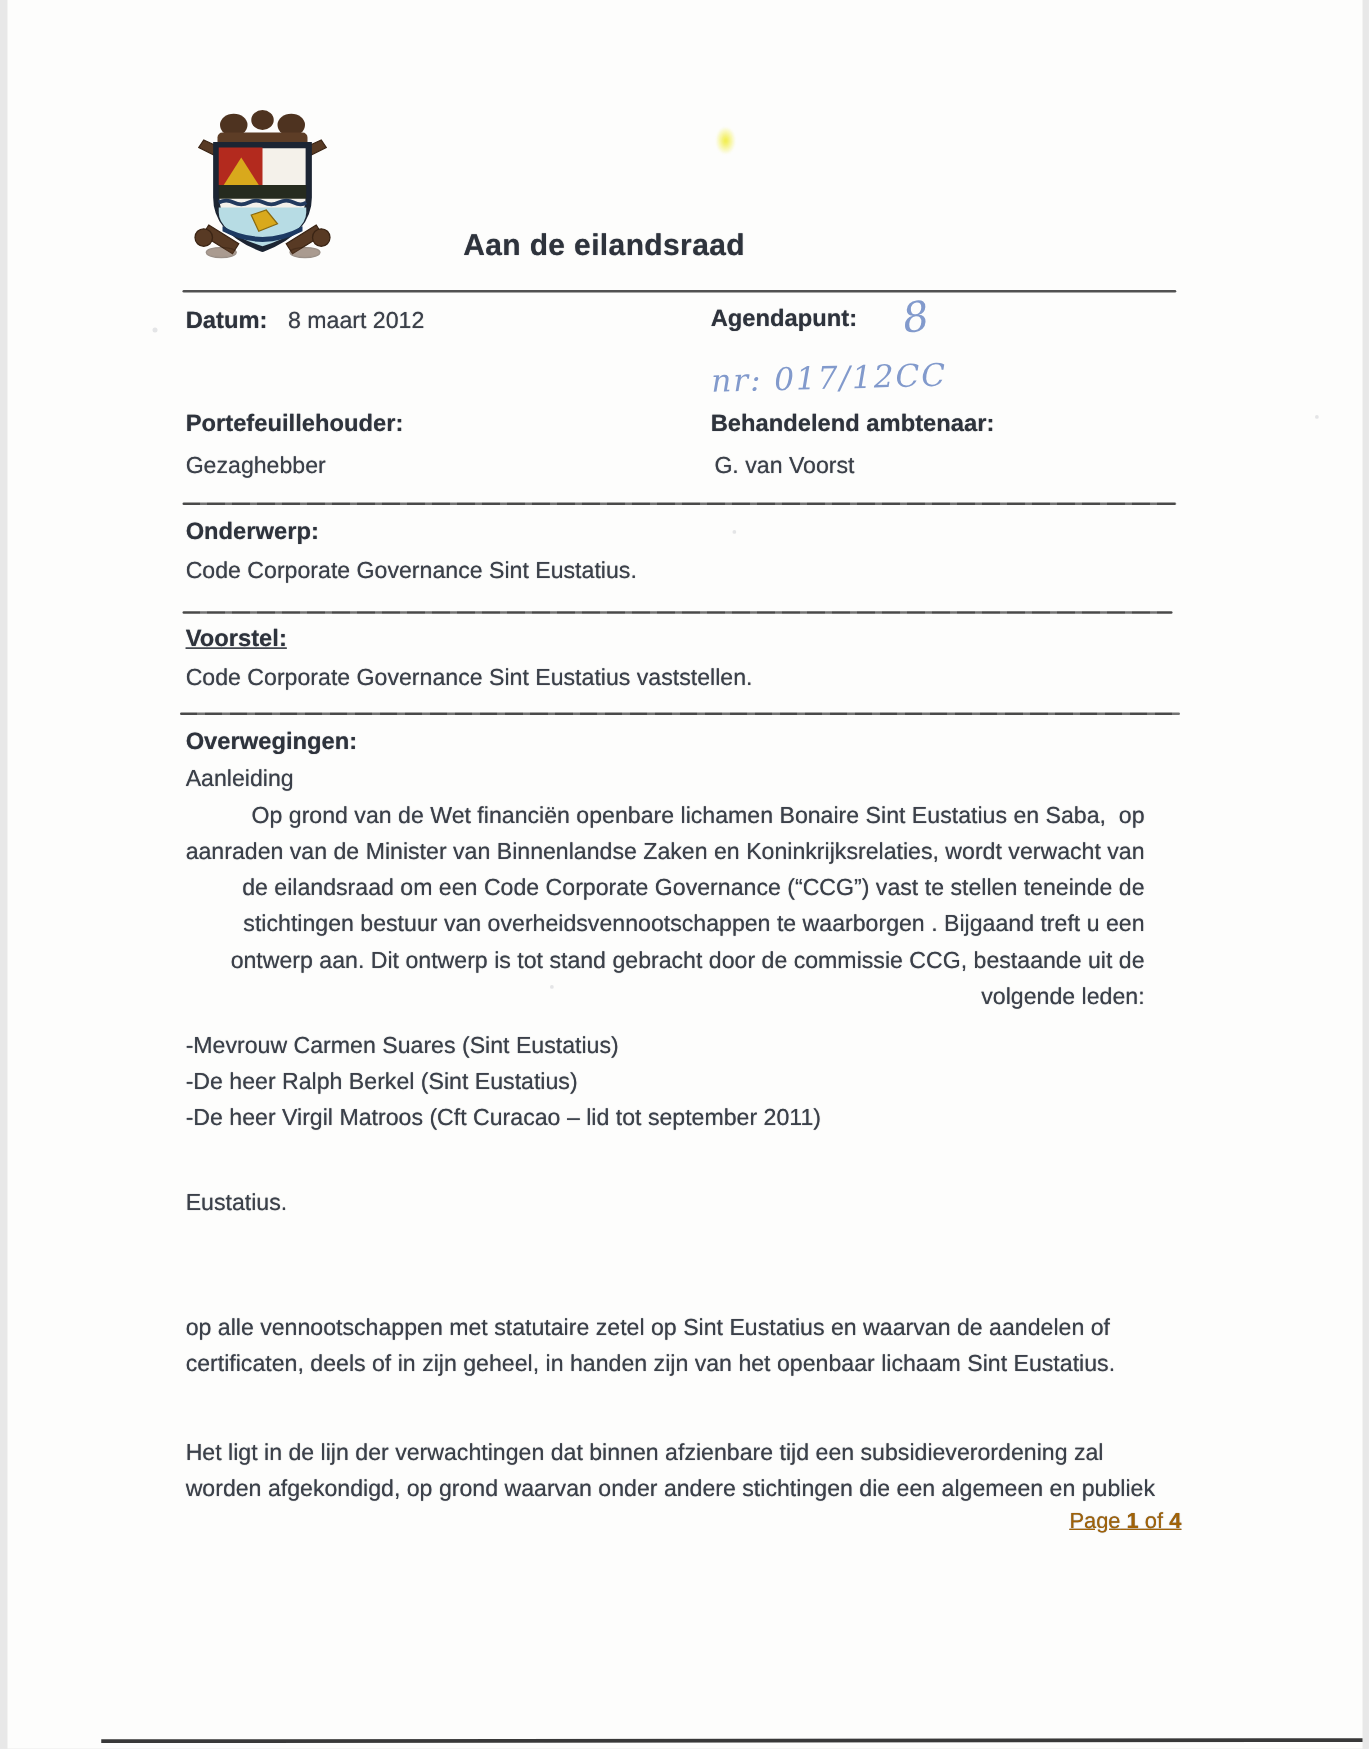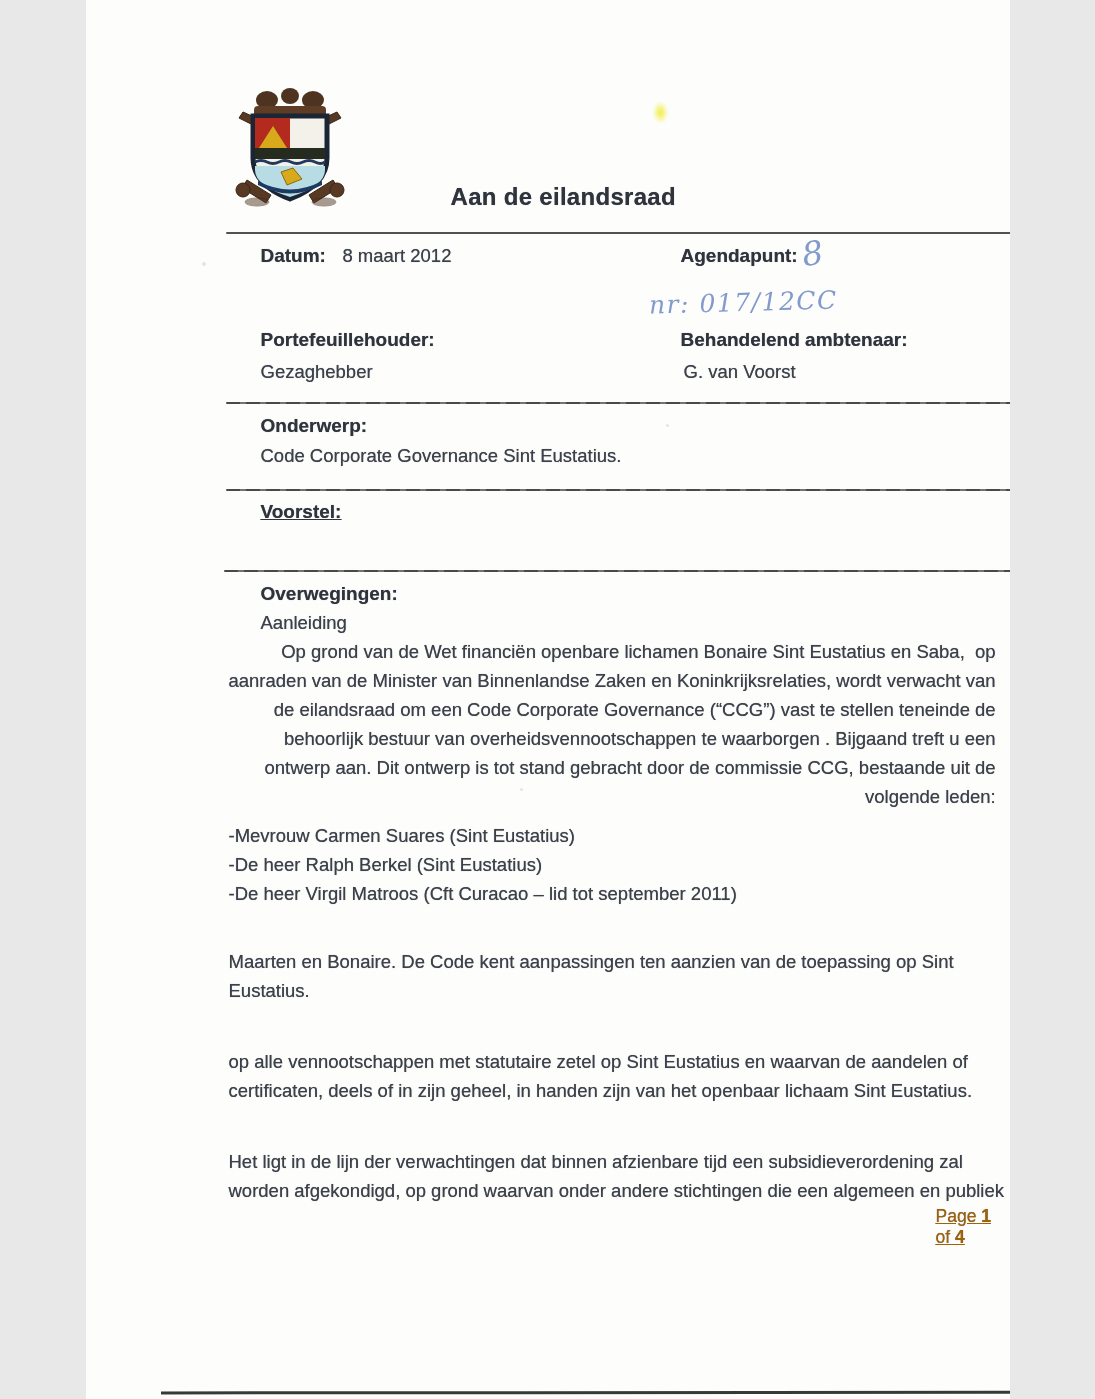--- a/index.html
+++ b/index.html
@@ -1,36 +1,36 @@
 <!DOCTYPE html>
 <html><head>
 <meta charset="utf-8">
 <style>
   * { margin:0; padding:0; box-sizing:border-box; }
   html,body { background:#e8e8e8; }
   .page {
-    position:relative; width:924px; height:1399px; margin:0 auto;
+    position:relative; width:1084px; height:1399px; margin:0 auto;
     background:#fdfdfc; overflow:hidden;
     font-family:"Liberation Sans", sans-serif;
     color:#3b4049;
   }
   .scan-text { text-shadow:0 0 0.7px rgba(59,64,73,0.75); }
   .title {
     position:absolute; left:365px; top:183px;
     font-size:24px; font-weight:bold; color:#2e333c;
     letter-spacing:0.3px;
   }
   .hrule {
     position:absolute; height:2px; background:#2c2c2c; opacity:0.82;
     border-radius:1px;
   }
   .hrule.textured { background:repeating-linear-gradient(90deg,#222 0 14px,#555 14px 20px); }
   .label { font-size:19px; font-weight:bold; color:#2e333c; }
   .value { font-size:18.5px; }
-  .abs { position:absolute;margin-left:32px; }
+  .abs { position:absolute; }
   .bodyline { display:block; height:29px; font-size:18.5px; white-space:pre; }
   .para { position:absolute; left:143px; }
   .handwriting {
     position:absolute; color:#7590c7; font-style:italic;
     font-family:"DejaVu Serif", serif; opacity:0.9;
   }
   .hw-eight { left:716px; top:234px; font-size:33px; transform:rotate(-8deg); }
   .hw-nr { left:563px; top:288px; font-size:25px; letter-spacing:1.5px; transform:rotate(-1.5deg); }
   .footer {
     position:absolute; left:850px; top:1206px; font-size:17.5px; color:#a16207;text-decoration:underline;
@@ -116,43 +116,43 @@
   <div class="abs value scan-text" style="left:566px; top:361px;">G. van Voorst</div>
 
   <div class="hrule textured" style="left:140px; top:402px; width:795px;"></div>
 
   <div class="abs label scan-text" style="left:143px; top:415px;">Onderwerp:</div>
   <div class="abs value scan-text" style="left:143px; top:445px;">Code Corporate Governance Sint Eustatius.</div>
 
   <div class="hrule textured" style="left:140px; top:489px; width:792px;"></div>
 
   <div class="abs label scan-text" style="left:143px; top:501px;text-decoration:underline;">Voorstel:</div>
+  <div class="abs value scan-text" style="left:143px; top:531px;">Code Corporate Governance Sint Eustatius vaststellen.</div>
 
   <div class="hrule textured" style="left:138px; top:570px; width:800px;"></div>
 
   <div class="abs label scan-text" style="left:143px; top:583px;">Overwegingen:</div>
   <div class="abs value scan-text" style="left:143px; top:612px;">Aanleiding</div>
 
   <div class="para scan-text" style="top:641px;text-align:right;">
     <span class="bodyline">Op grond van de Wet financiën openbare lichamen Bonaire Sint Eustatius en Saba,  op</span>
     <span class="bodyline">aanraden van de Minister van Binnenlandse Zaken en Koninkrijksrelaties, wordt verwacht van</span>
     <span class="bodyline">de eilandsraad om een Code Corporate Governance (“CCG”) vast te stellen teneinde de</span>
-    <span class="bodyline">behoorlijk bestuur van overheidsvennootschappen te waarborgen . Bijgaand treft u een</span>
+    <span class="bodyline">stichtingen bestuur van overheidsvennootschappen te waarborgen . Bijgaand treft u een</span>
     <span class="bodyline">ontwerp aan. Dit ontwerp is tot stand gebracht door de commissie CCG, bestaande uit de</span>
     <span class="bodyline">volgende leden:</span>
   </div>
 
   <div class="para scan-text" style="top:825px;">
     <span class="bodyline">-Mevrouw Carmen Suares (Sint Eustatius)</span>
     <span class="bodyline">-De heer Ralph Berkel (Sint Eustatius)</span>
     <span class="bodyline">-De heer Virgil Matroos (Cft Curacao – lid tot september 2011)</span>
   </div>
 
   <div class="para scan-text" style="top:951px;">
-    <span class="bodyline">Maarten en Bonaire. De Code kent aanpassingen ten aanzien van de toepassing op Sint</span>
     <span class="bodyline">Eustatius.</span>
   </div>
 
   <div class="para scan-text" style="top:1051px;">
     <span class="bodyline">op alle vennootschappen met statutaire zetel op Sint Eustatius en waarvan de aandelen of</span>
     <span class="bodyline">certificaten, deels of in zijn geheel, in handen zijn van het openbaar lichaam Sint Eustatius.</span>
   </div>
 
   <div class="para scan-text" style="top:1151px;">
     <span class="bodyline">Het ligt in de lijn der verwachtingen dat binnen afzienbare tijd een subsidieverordening zal</span>

